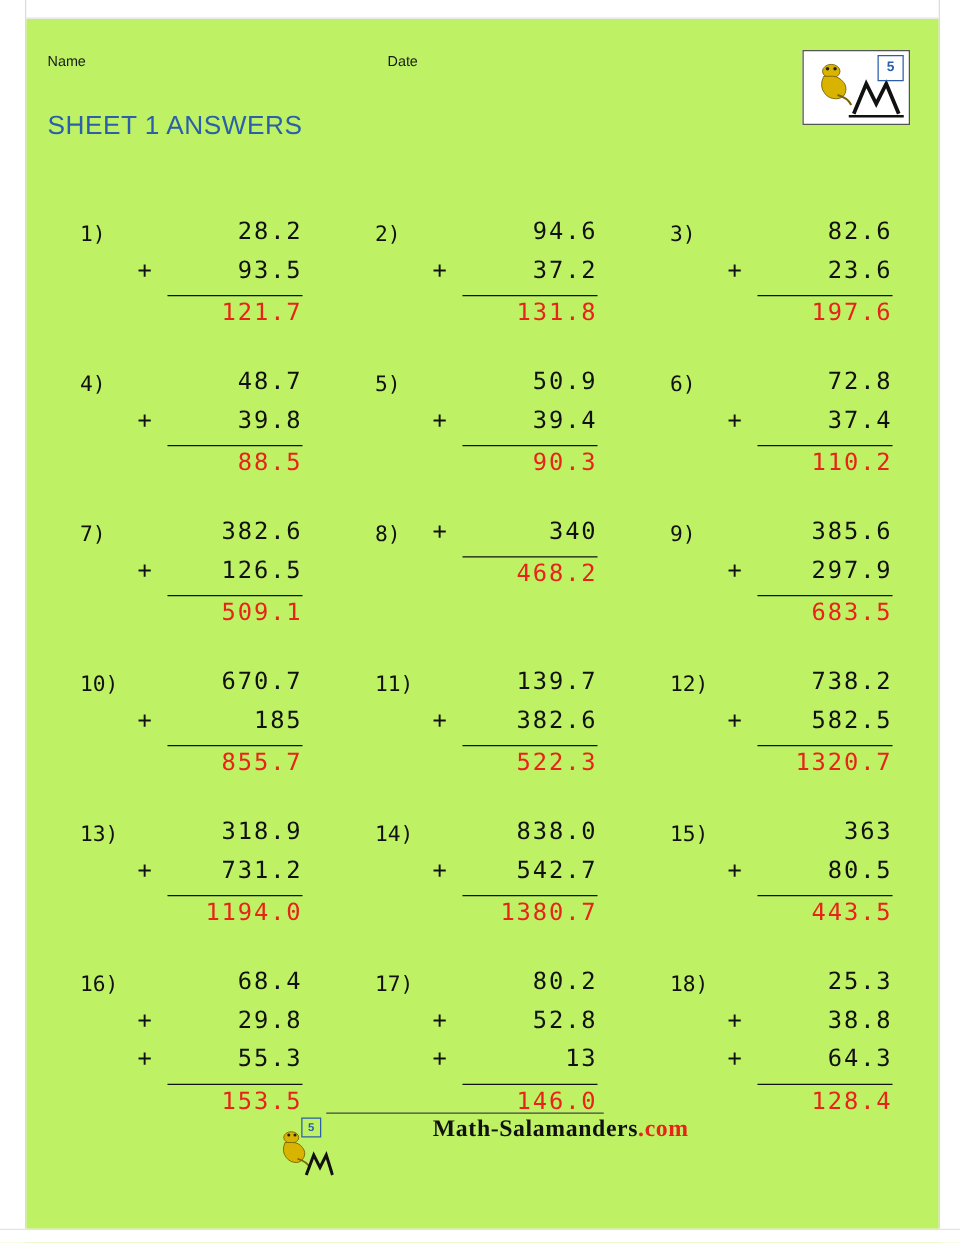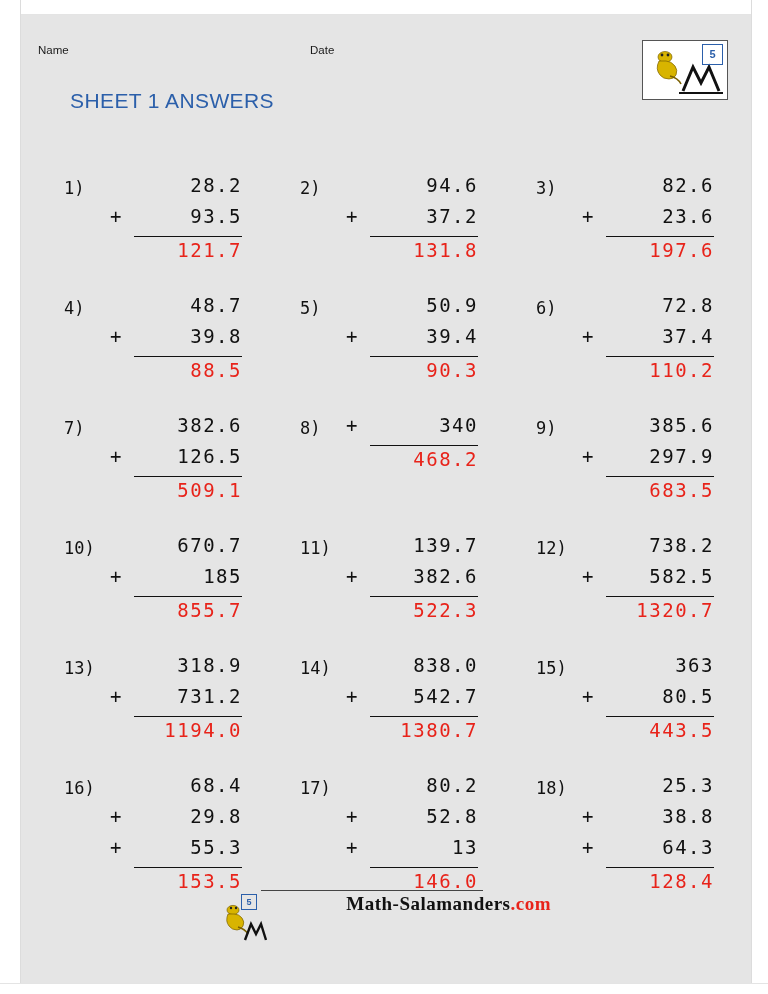--- a/index.html
+++ b/index.html
@@ -12,21 +12,21 @@
     height: 994px;
     font-family: "Liberation Sans", sans-serif;
     position: relative;
     overflow: hidden;
   }
   .page {
     position: absolute;
     left: 0; top: 0;
     width: 768px;
     height: 994px;
-    background: #e5e5e5;
+    background: #bef264;
     box-sizing: border-box;
   }
   
   .edge-left {
     position: absolute; left: 0; top: 0; width: 20px; height: 994px;
     background: #ffffff; border-right: 1px solid #dcdcdc;
   }
   .edge-right {
     position: absolute; right: 0; top: 0; width: 16px; height: 994px;
     background: #ffffff; border-left: 1px solid #dcdcdc;
@@ -64,21 +64,21 @@
   .title {
     position: absolute;
     left: 16px; top: 68px;
     width: 560px;
     font-size: 21px;
     line-height: 34px;
     letter-spacing: 0.4px;
     color: #2b5faa;
     font-weight: 400;
   }
-  .title .l2 { display: block; margin-left: 32px; }
+  .title .l2 { display: block; }
 
   
   .logo-box {
     position: absolute;
     right: 22px; top: 24px;
     width: 84px; height: 58px;
     border: 1px solid #555;
     background: #fff;
     overflow: hidden;
   }

